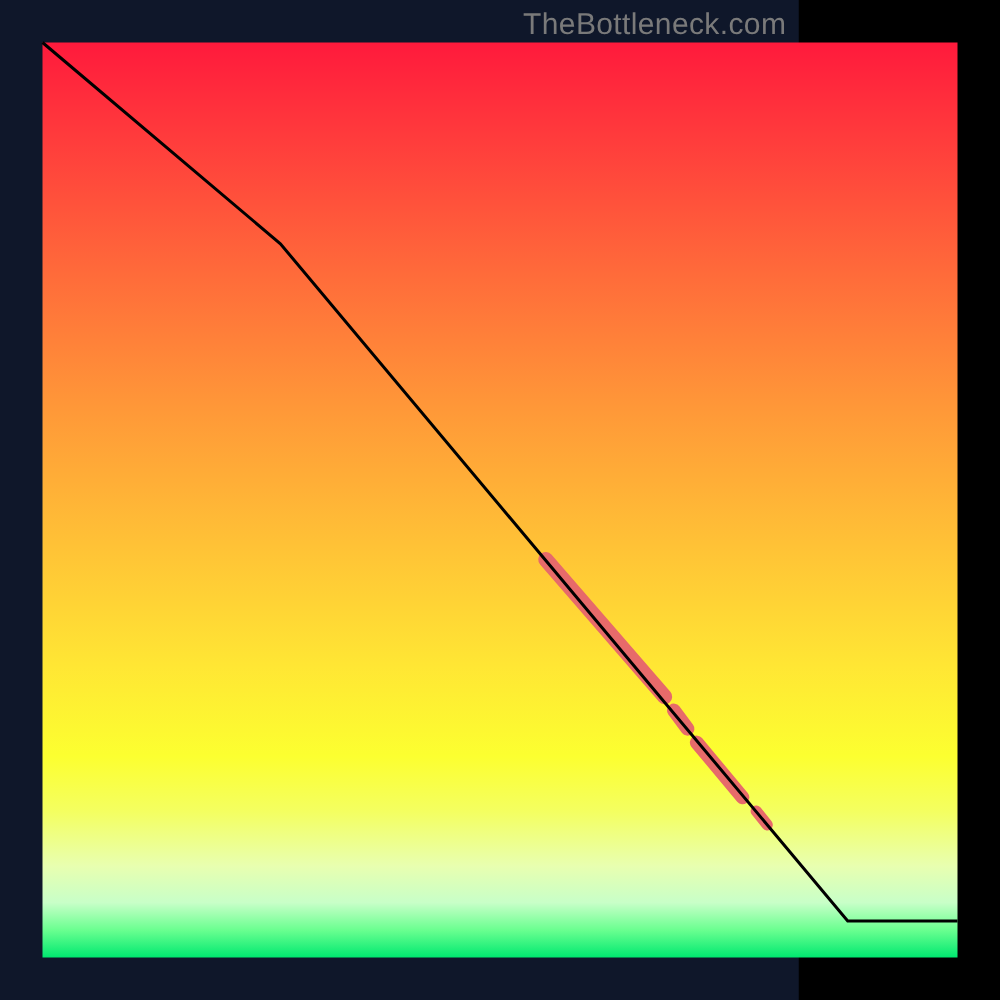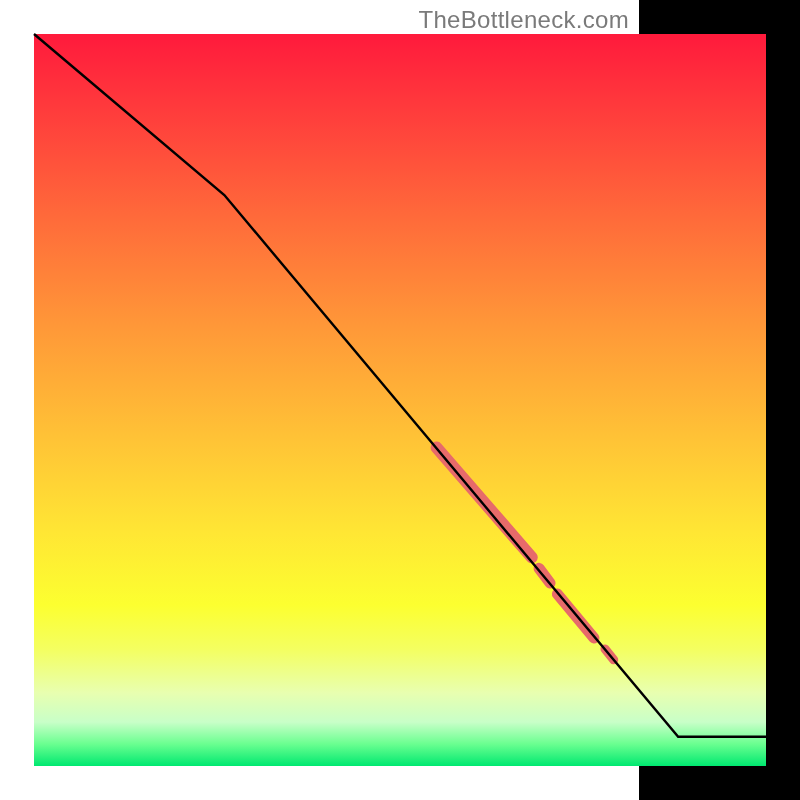--- a/index.html
+++ b/index.html
@@ -8,21 +8,21 @@
     width: 800px;
     height: 800px;
     overflow: hidden;
     background: #000;
     font-family: Arial, Helvetica, sans-serif;
   }
   .frame {
     position: relative;
     width: 639px;
     height: 800px;
-    background: #ffffff;
+    background: #0f172a;
   }
   .plot-area {
     position: absolute;
     left: 34px;
     top: 34px;
     width: 732px;
     height: 732px;
     
   }
   .gradient-fill {

